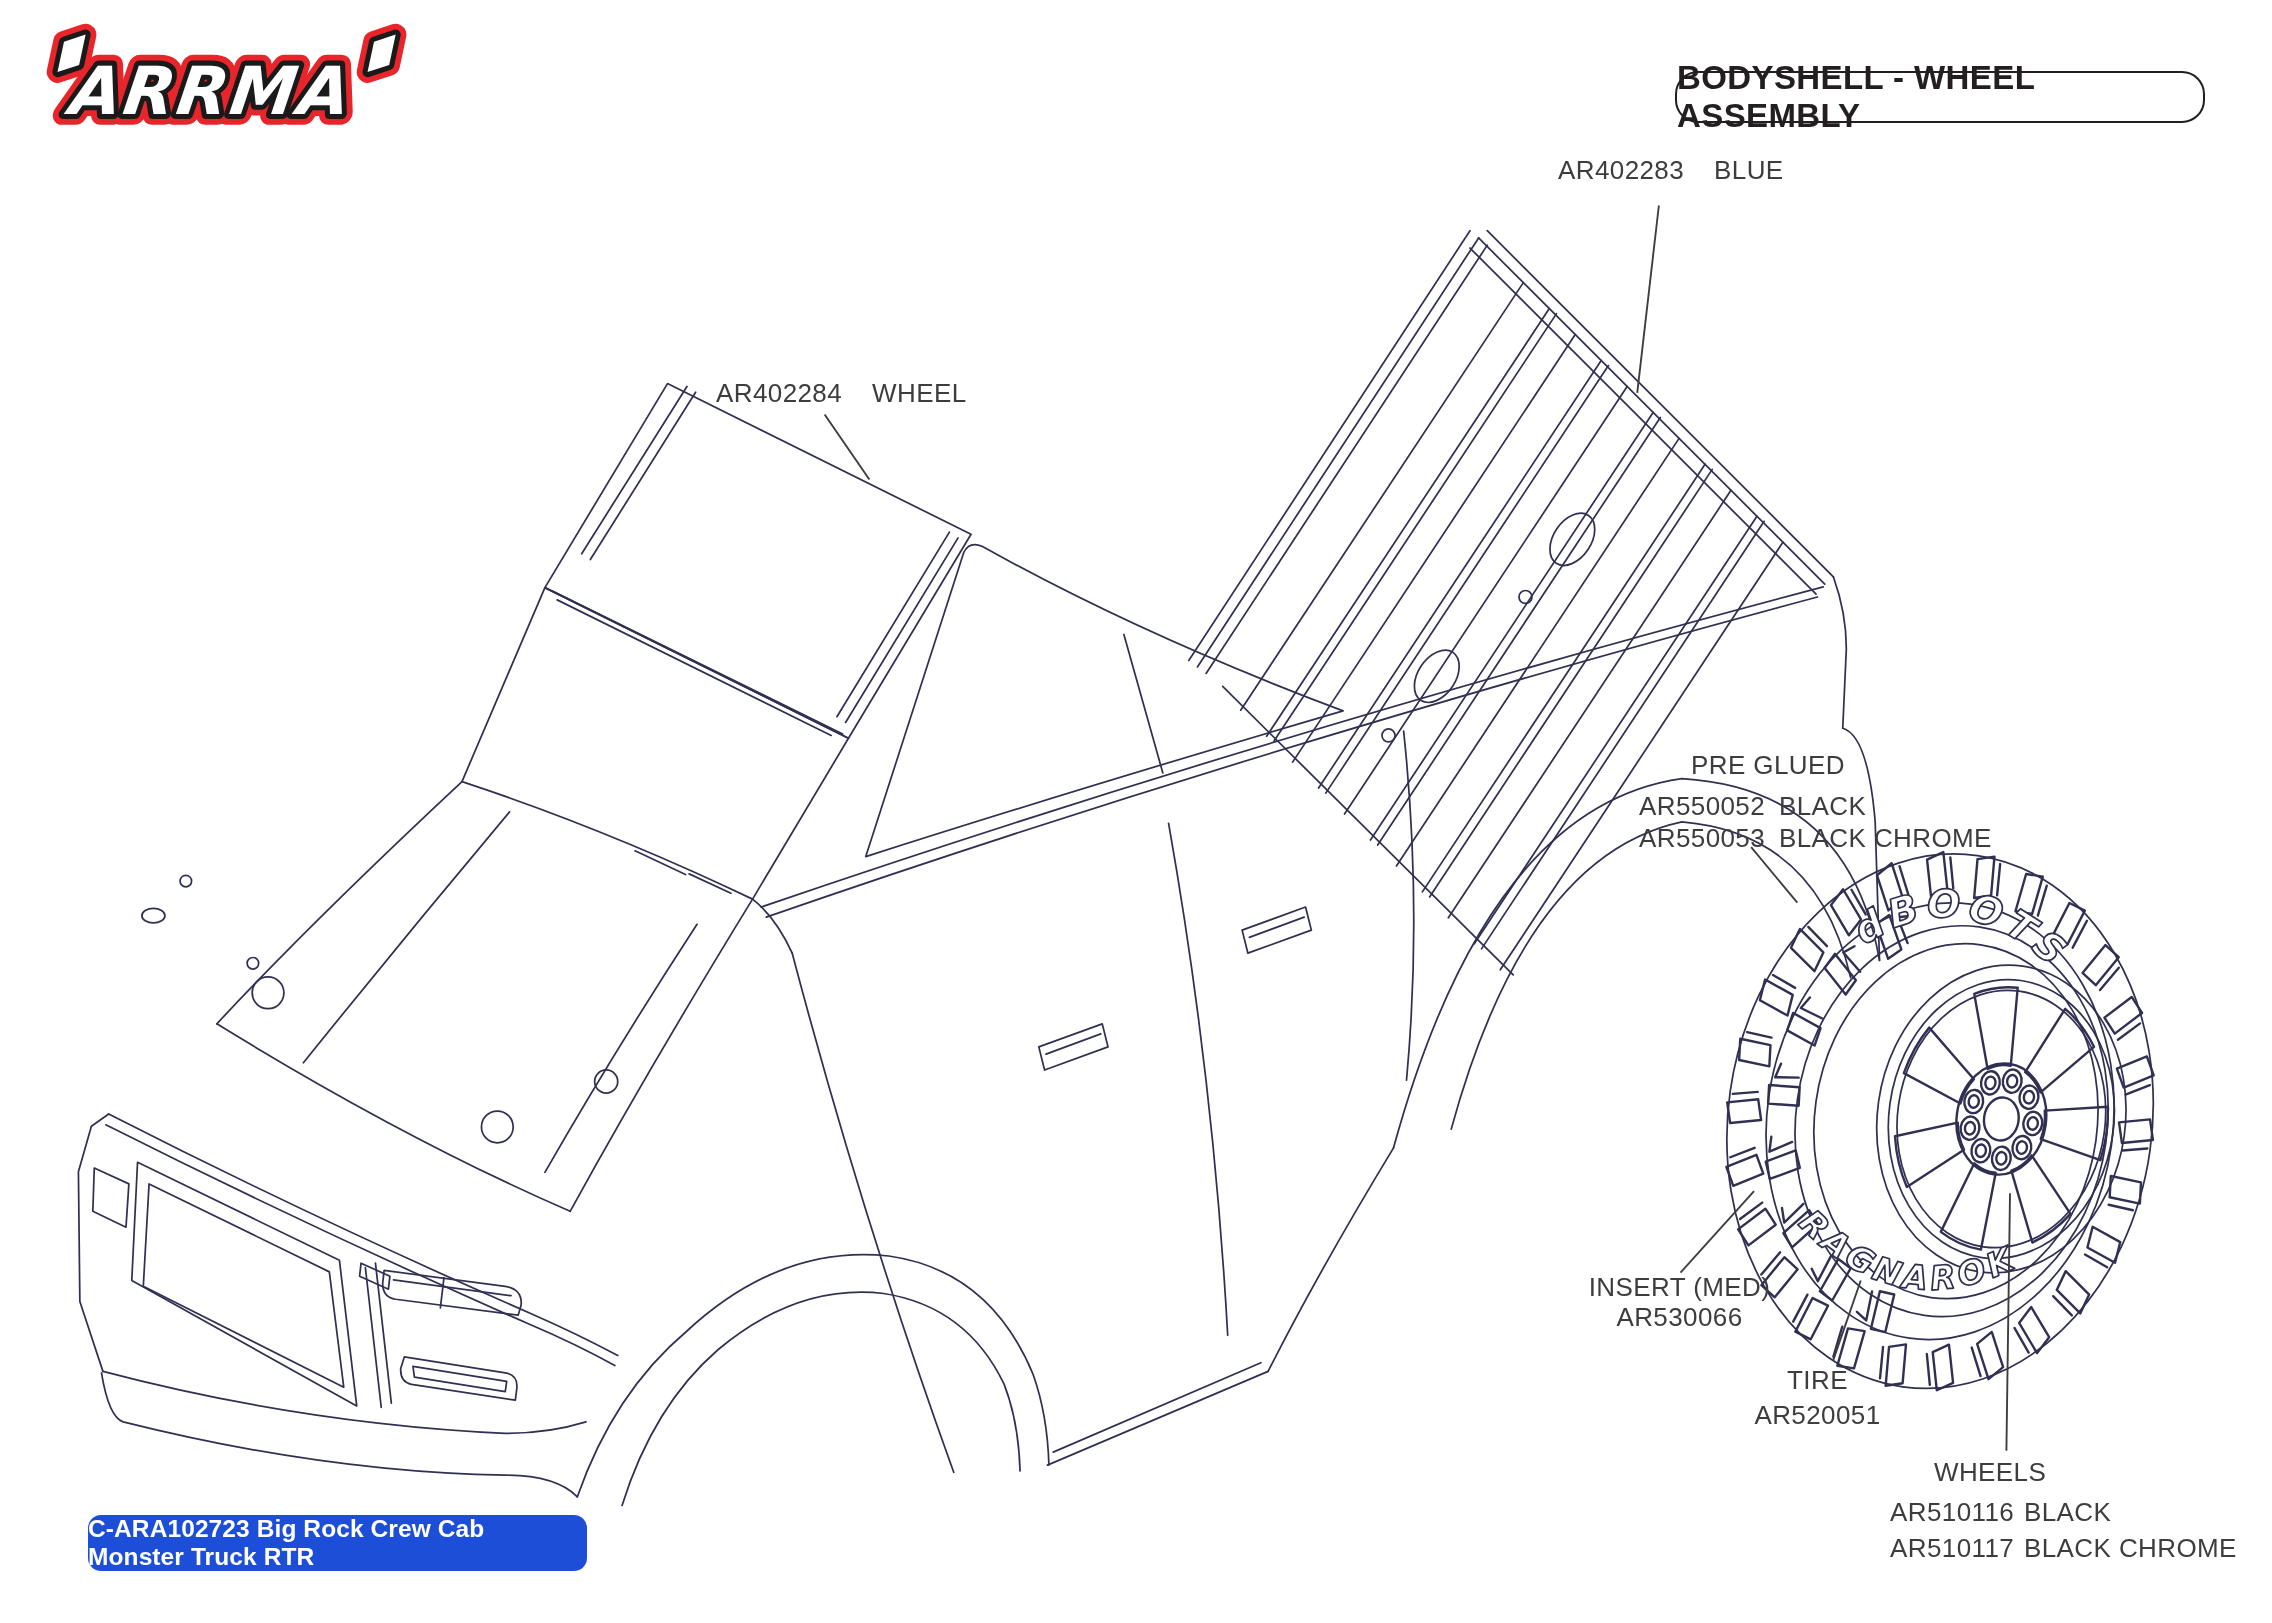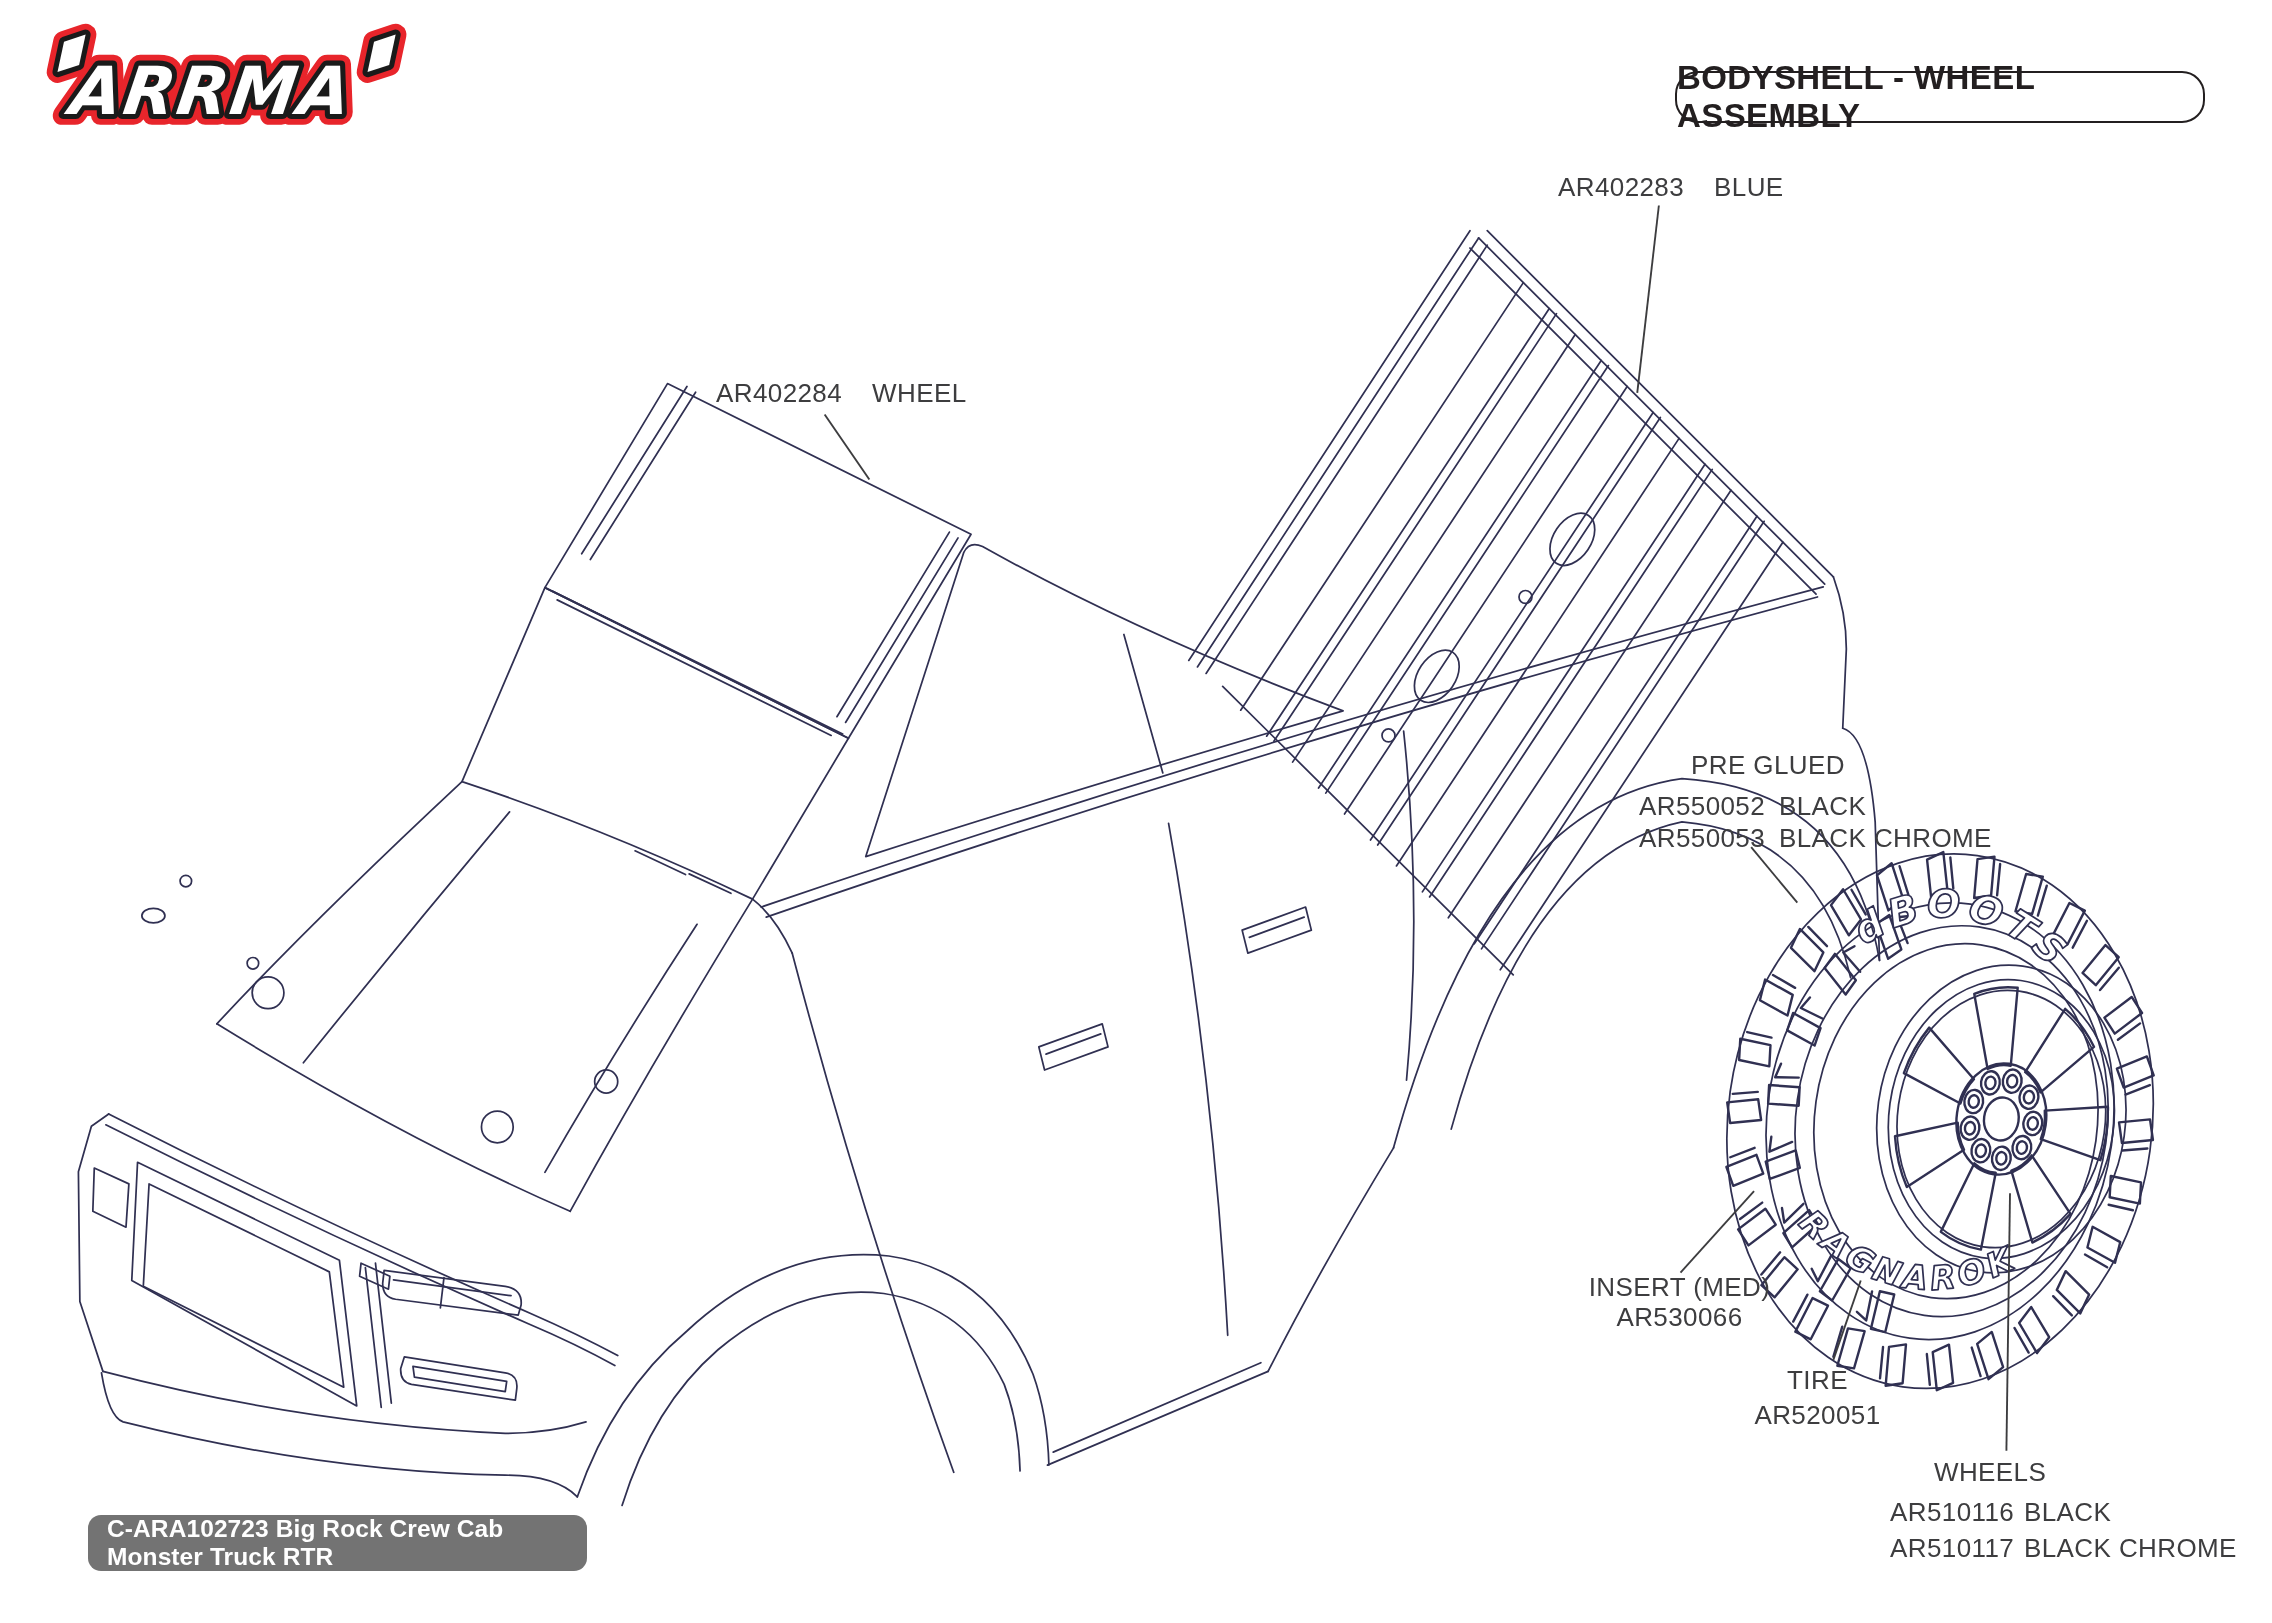--- a/index.html
+++ b/index.html
@@ -26,23 +26,23 @@
     position:absolute;
     left:1675px;top:71px;width:526px;height:48px;
     border:2.9px solid #231f20;border-radius:23px;
     display:flex;align-items:center;justify-content:center;
     font-size:33px;font-weight:bold;color:#231f20;
     letter-spacing:0.4px;background:#ffffff;
   }
   #footer-badge{
     position:absolute;
     left:88px;top:1515px;width:499px;height:56px;
-    background:#737373;border-radius:13px;
+    background:#1d4ed8;border-radius:13px;
     display:flex;align-items:center;
-    padding-left:19px;box-sizing:border-box;
+    box-sizing:border-box;
     color:#ffffff;font-size:24.5px;font-weight:bold;
     letter-spacing:0.1px;
   }
   .center{text-align:center;}
 </style>
 </head>
 <body>
 
 <div id="canvas">
 
@@ -270,21 +270,21 @@
       <path d="M2330,1765 L2432,1652"></path>
       <path d="M2542,1886 L2580,1776"></path>
       <path d="M2782,2012 L2787,1655"></path>
     </g>
   </svg>
 
   <div id="title-box">
     <span>BODYSHELL - WHEEL ASSEMBLY</span>
   </div>
 
-  <div class="callout row" style="left:1558px;top:172px;align-items:flex-end;">
+  <div class="callout row" style="left:1558px;top:155px;align-items:flex-end;">
     <span>AR402283</span>
     <span class="gap"></span>
     <span>BLUE</span>
   </div>
 
   <div class="callout row" style="left:716px;top:378px;">
     <span>AR402284</span>
     <span class="gap"></span>
     <span>WHEEL</span>
   </div>

